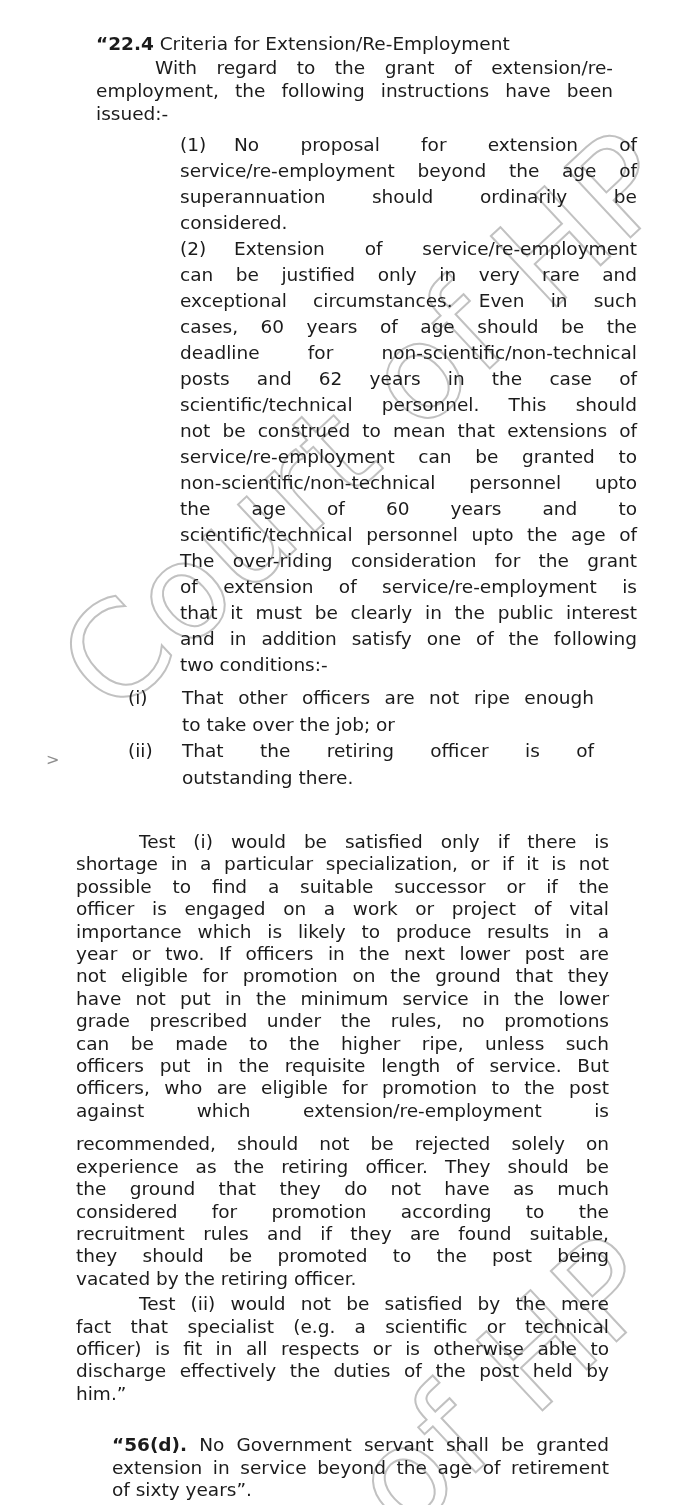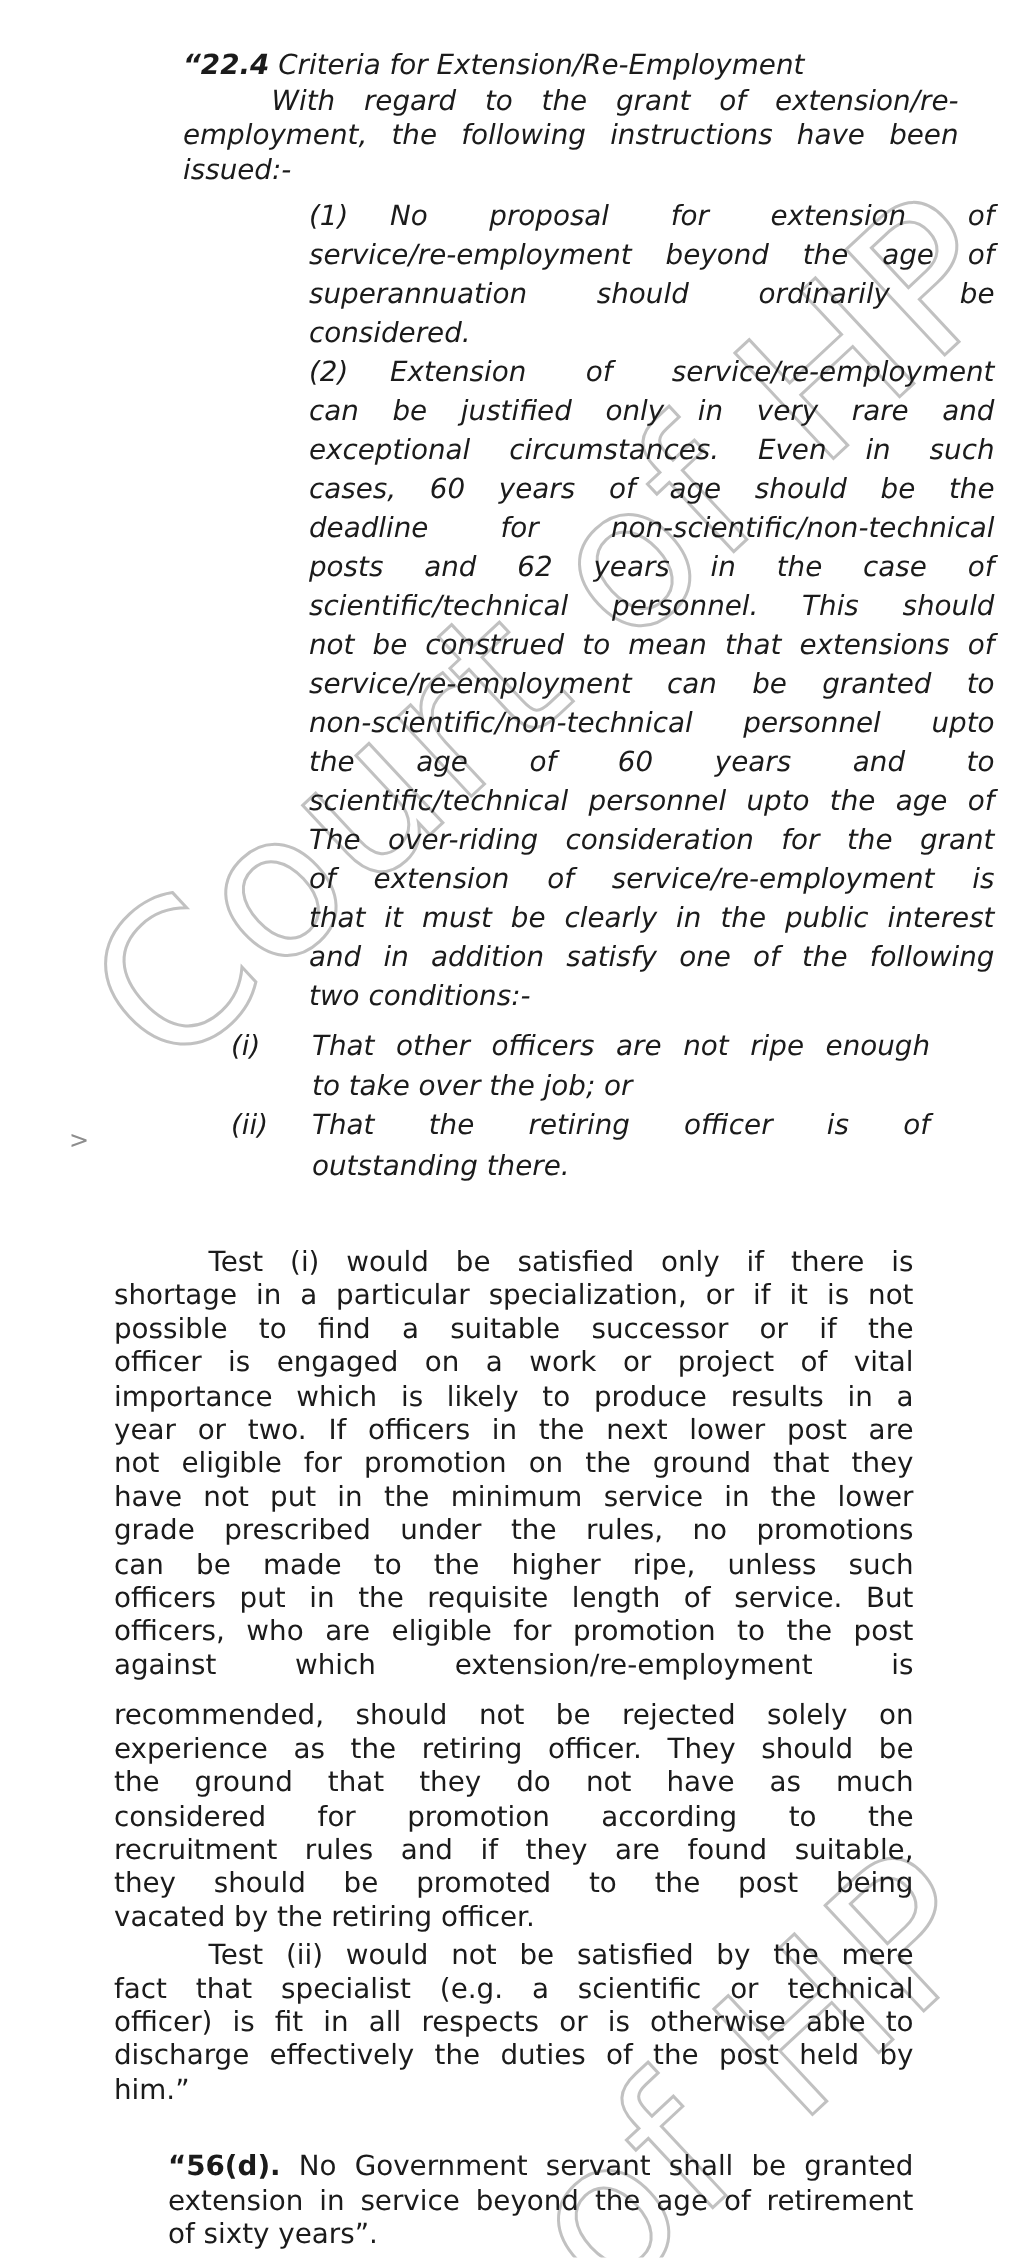--- a/index.html
+++ b/index.html
@@ -24,21 +24,21 @@
     -webkit-text-stroke:2px #b2b2b2;
     opacity:0.8;
     transform:translate(-50%,-50%) rotate(-43deg);
     pointer-events:none;
     font-family:"DejaVu Sans", sans-serif;
   }
   #wm-upper { left:366px; top:421px; }
   #wm-lower { left:352px; top:1525px; }
 
   
-  .blockA { position:absolute; left:122px; top:32px; width:517px; z-index:2;font-style:italic; }
+  .blockA { position:absolute; left:96px; top:32px; width:517px; z-index:2; }
   .blockB { position:absolute; left:76px;  top:831px; width:533px; z-index:2; }
 
   .txt { font-size:18.5px; }
   .ln { text-align:justify; text-align-last:justify; }
   .ln:last-child { text-align-last:left; }
   .justify-all .ln:last-child { text-align-last:justify; }
 
   .heading { line-height:24px; font-size:18.5px; }
   .heading b { font-weight:bold; }
 

